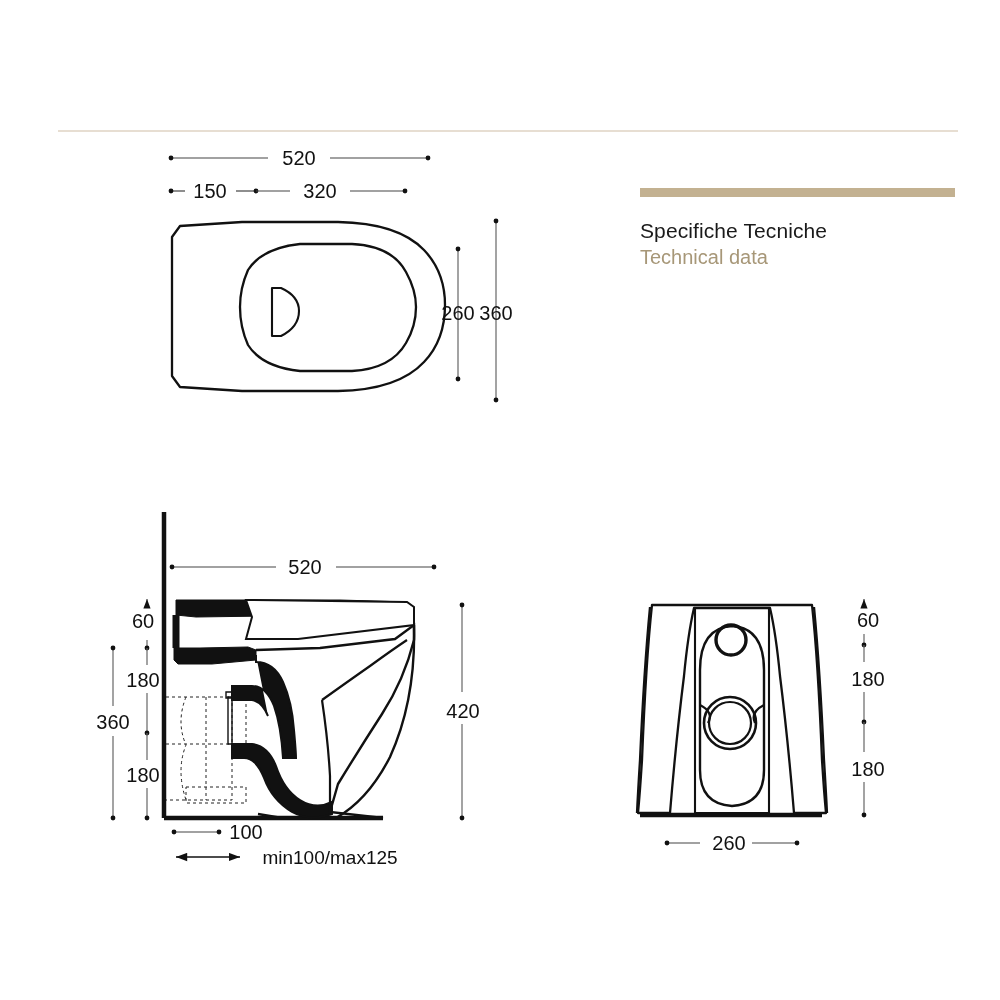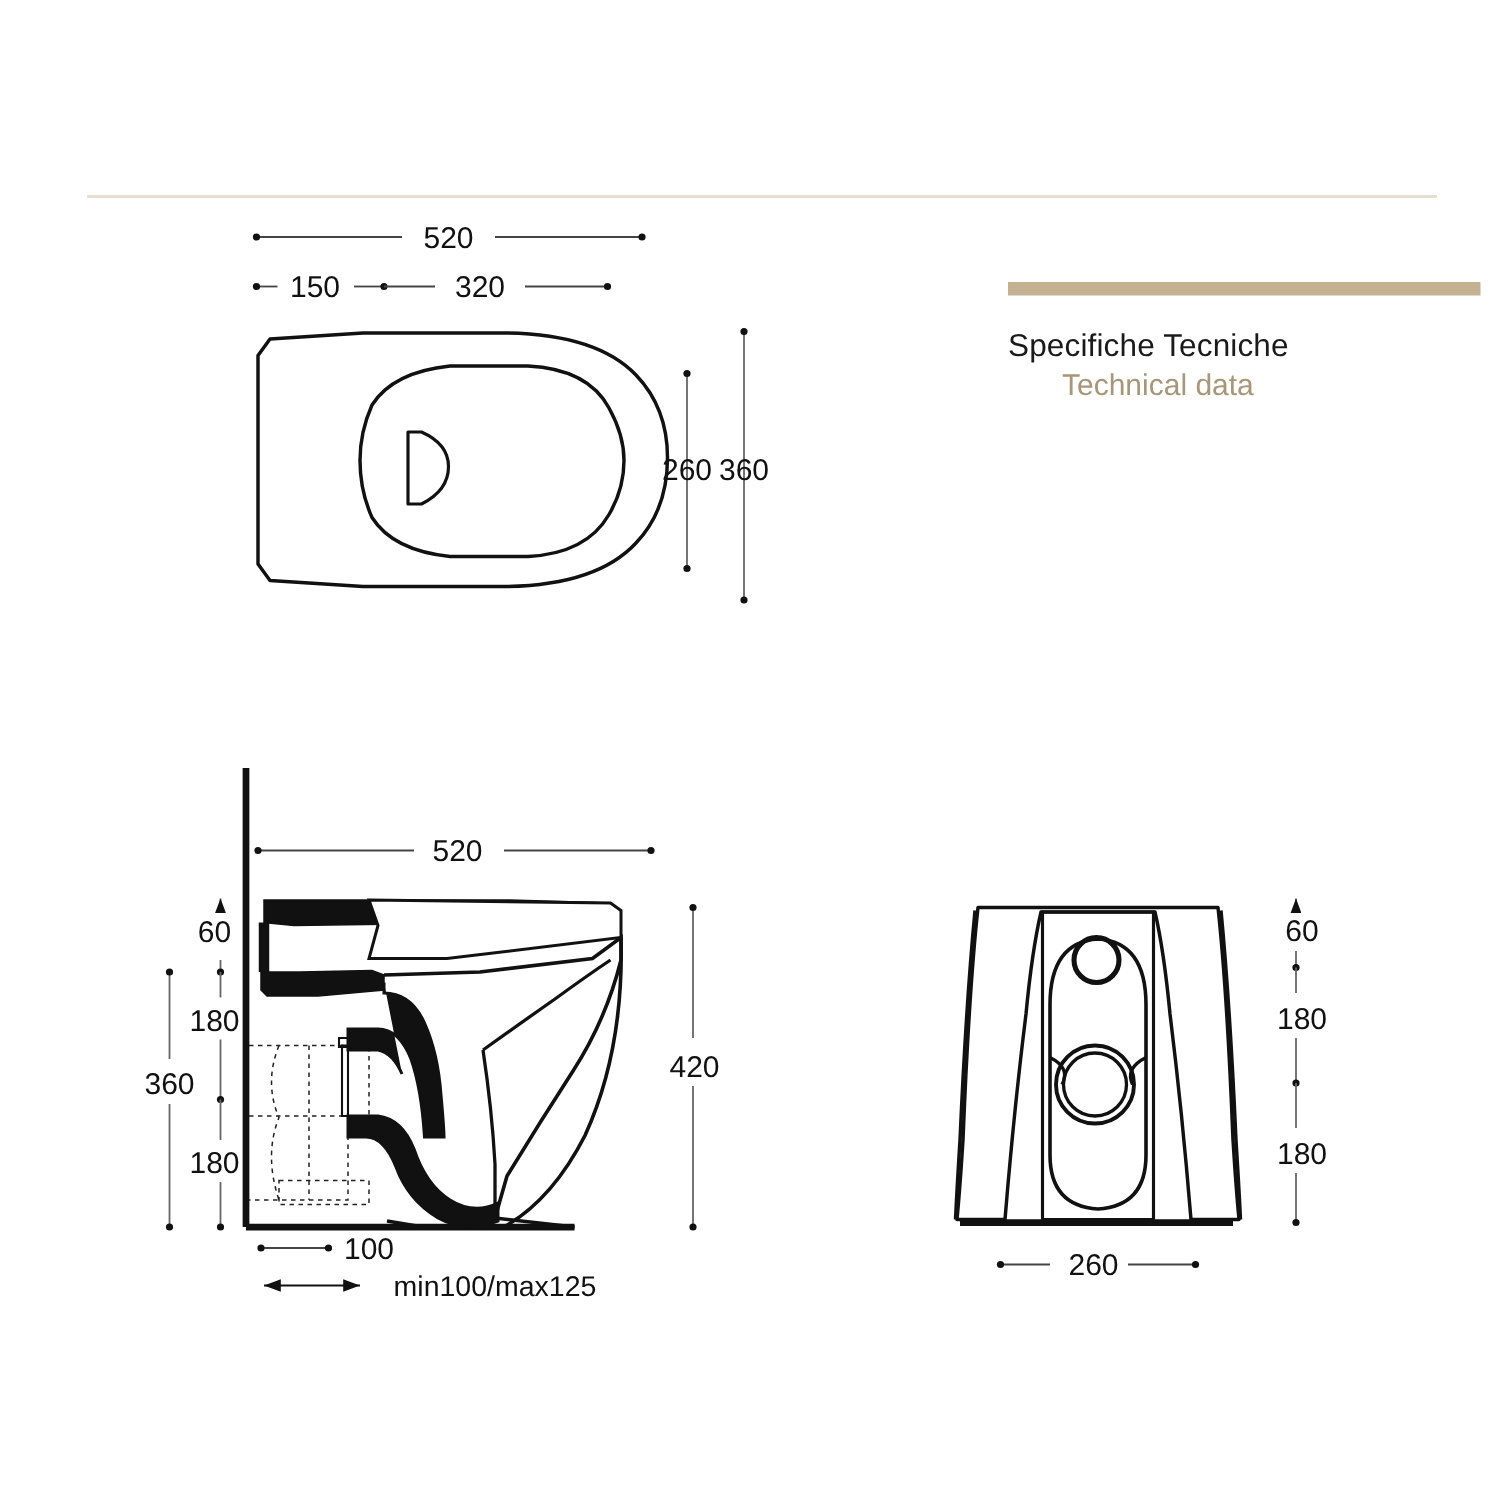--- a/index.html
+++ b/index.html
@@ -24,21 +24,21 @@
   .top-rule {
     position: absolute;
     left: 58px;
     top: 130px;
     width: 900px;
     height: 2px;
     background: #e7ded2;
   }
   .header-block {
     position: absolute;
-    left: 672px;
+    left: 640px;
     top: 188px;
     width: 320px;
   }
   .accent-bar {
     width: 315px;
     height: 9px;
     background: #c3b191;
   }
   .header-title {
     font-size: 21px;
@@ -46,21 +46,20 @@
     margin-top: 22px;
     line-height: 1.18;
     letter-spacing: 0.1px;
     white-space: nowrap;
   }
   .header-sub {
     font-size: 20px;
     color: #a79778;
     line-height: 1.35;
     white-space: nowrap;
-    margin-left: 36px;
   }
   svg.draw {
     position: absolute;
     left: 0;
     top: 0;
     width: 1000px;
     height: 1000px;
     overflow: visible;
   }
   .dim-text {

